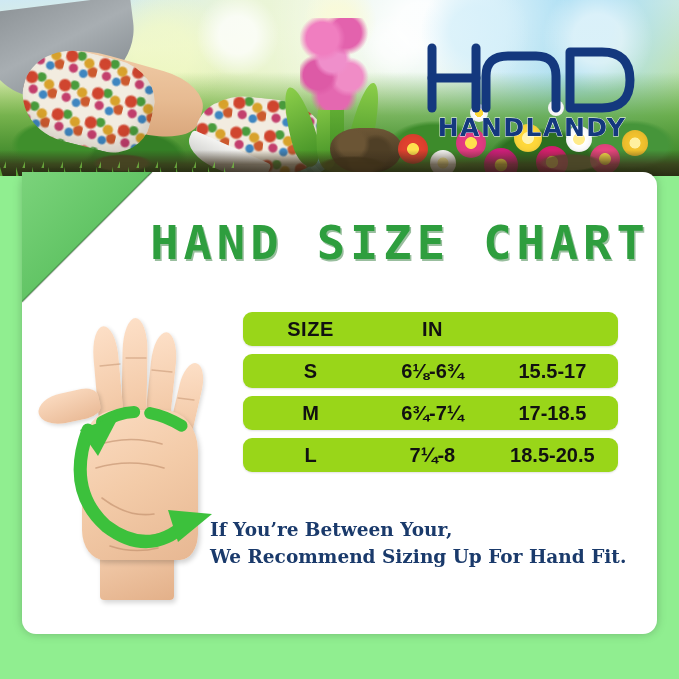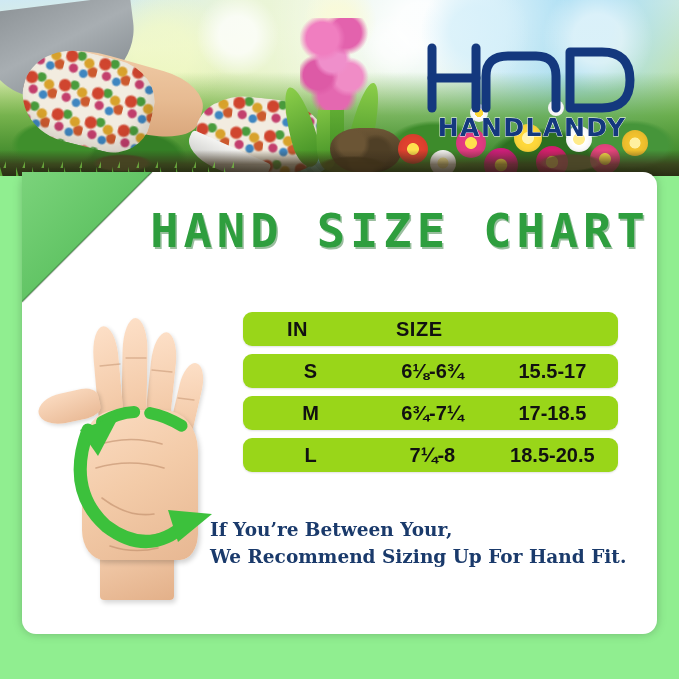--- a/index.html
+++ b/index.html
@@ -205,21 +205,21 @@
   .fold-edge {
     position: absolute;
     left: 22px; top: 172px;
     width: 150px; height: 150px;
     pointer-events: none;
   }
 
   
   .title {
     position: absolute;
-    left: 150px; top: 203px;
+    left: 150px; top: 215px;
     width: 500px;
     text-align: center;
     font-family: "DejaVu Sans Mono", monospace;
     font-weight: 700;
     font-size: 47px;
     letter-spacing: 5px;
     color: #2e9e3e;
     text-shadow: 1.5px 1.5px 0 rgba(28,110,40,.45);
     white-space: nowrap;
   }
@@ -421,22 +421,22 @@
       <path d="M66 104 Q104 82 146 108" fill="none" stroke="#3cc13c" stroke-width="12" stroke-linecap="round" stroke-dasharray="34 16"></path>
 
       <polygon points="44,112 84,96 62,138" fill="#3cc13c"></polygon>
 
       <polygon points="132,192 176,196 142,224" fill="#3cc13c"></polygon>
     </svg>
   </div>
 
   <div class="table">
     <div class="trow head">
+      <div class="c c-size">SIZE</div>
       <div class="c c-in">IN</div>
-      <div class="c c-size">SIZE</div>
     </div>
 
     <div class="trow">
       <div class="c c-size">S</div>
       <div class="c c-in">6⅛-6¾</div>
       <div class="c c-cm">15.5-17</div>
     </div>
 
     <div class="trow">
       <div class="c c-size">M</div>

